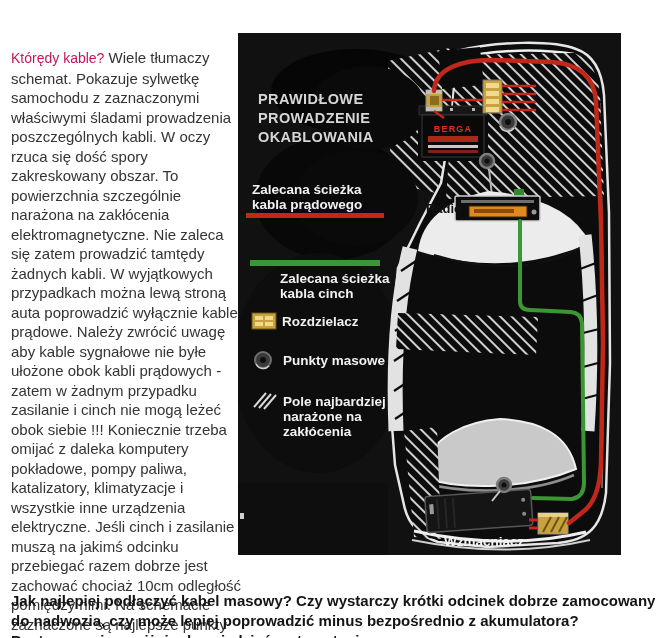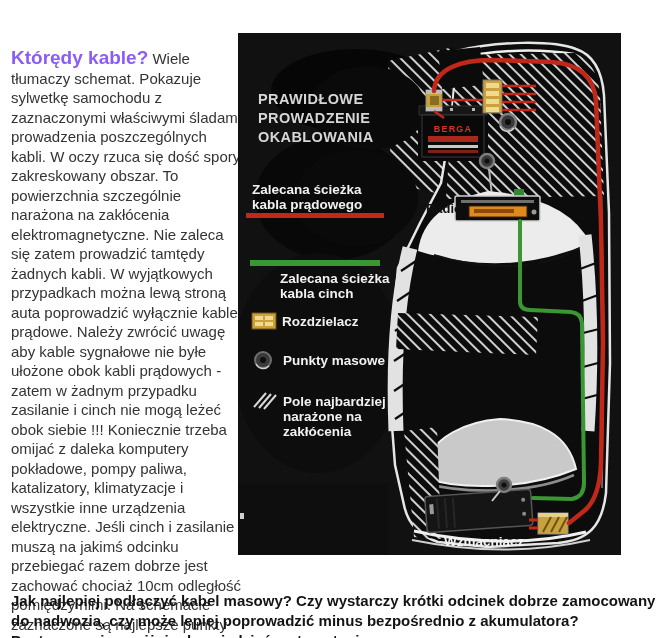--- a/index.html
+++ b/index.html
@@ -6,21 +6,21 @@
   body{
     width:668px;height:638px;position:relative;overflow:hidden;
     background:#ffffff;
     font-family:"Liberation Sans",sans-serif;
   }
   .article{
     position:absolute;left:11px;top:33px;width:231px;
     font-size:15px;line-height:19.5px;color:#343434;
   }
   .article .lead{
-    color:#8b5cf6;font-weight:bold;font-size:19px;
+    color:#be185d;font-weight:normal;font-size:14px;
   }
   .footer{
     position:absolute;left:11px;top:576px;width:648px;
     font-size:15px;line-height:20px;font-weight:bold;color:#141414;
   }
   .diagram{
     position:absolute;left:238px;top:33px;width:383px;height:522px;
   }
   svg text{font-family:"Liberation Sans",sans-serif;}
   .dg-title{fill:#d6d6d6;font-size:14.5px;font-weight:bold;letter-spacing:.4px;}

